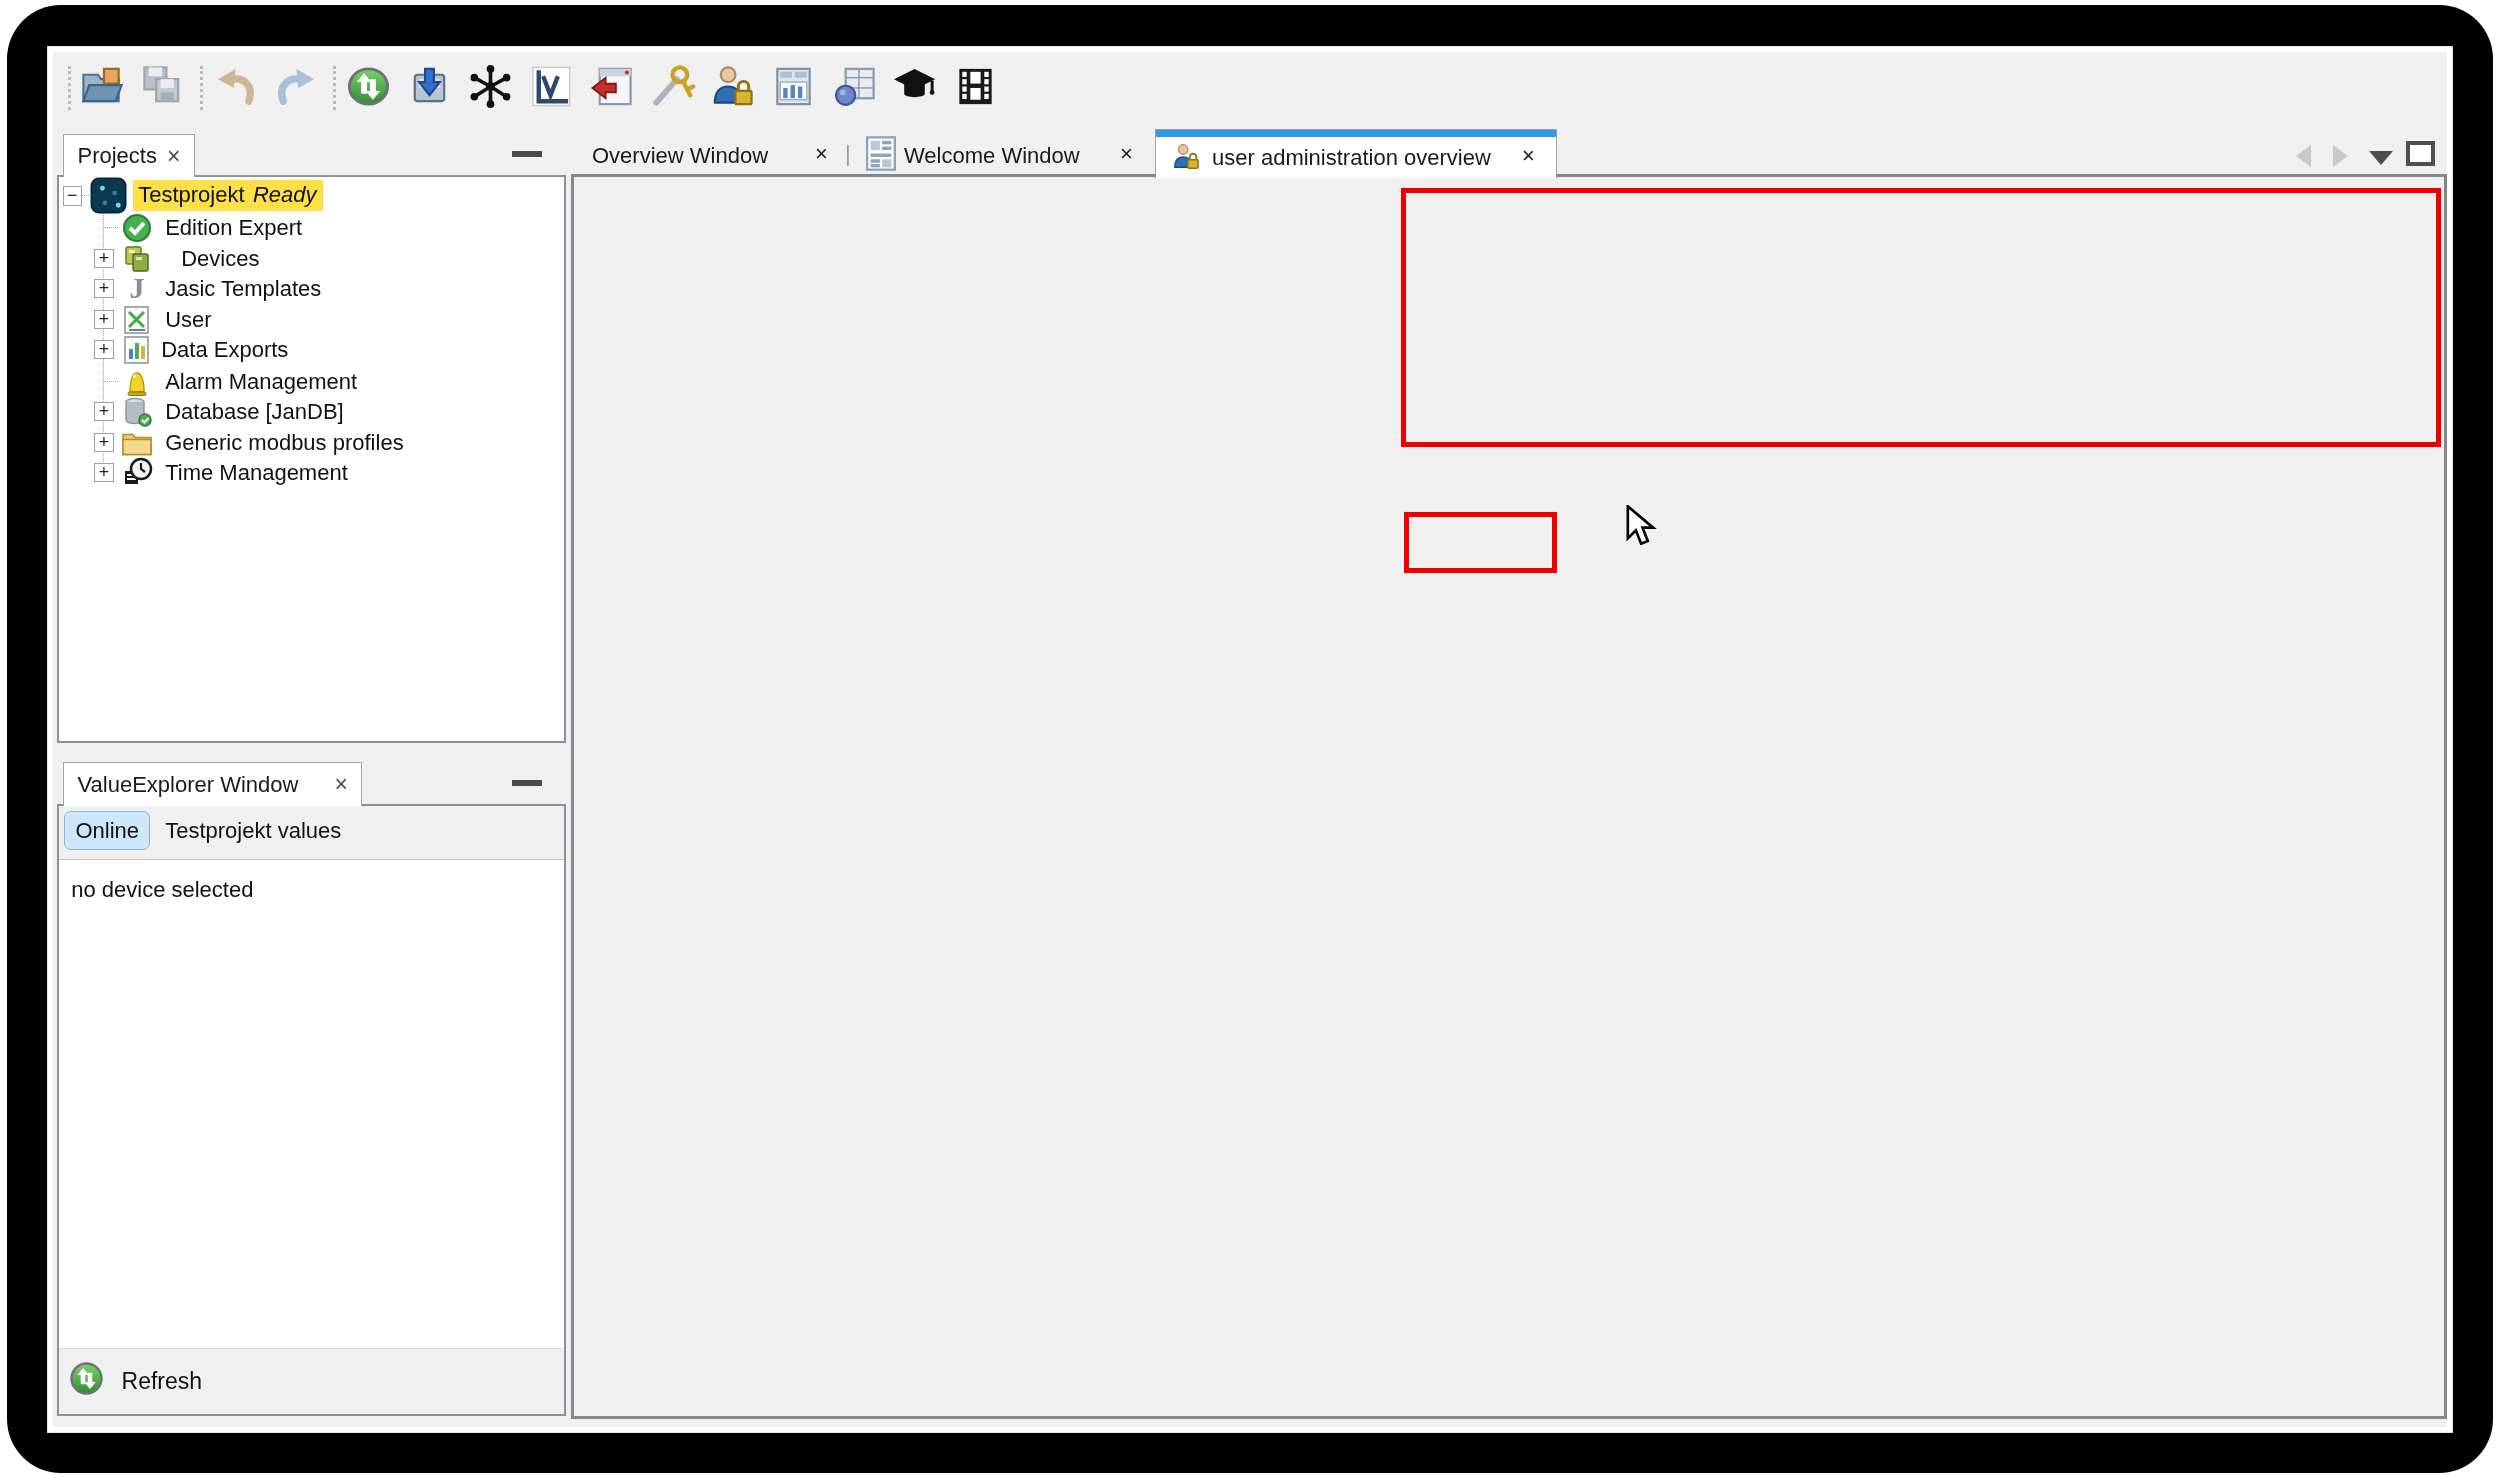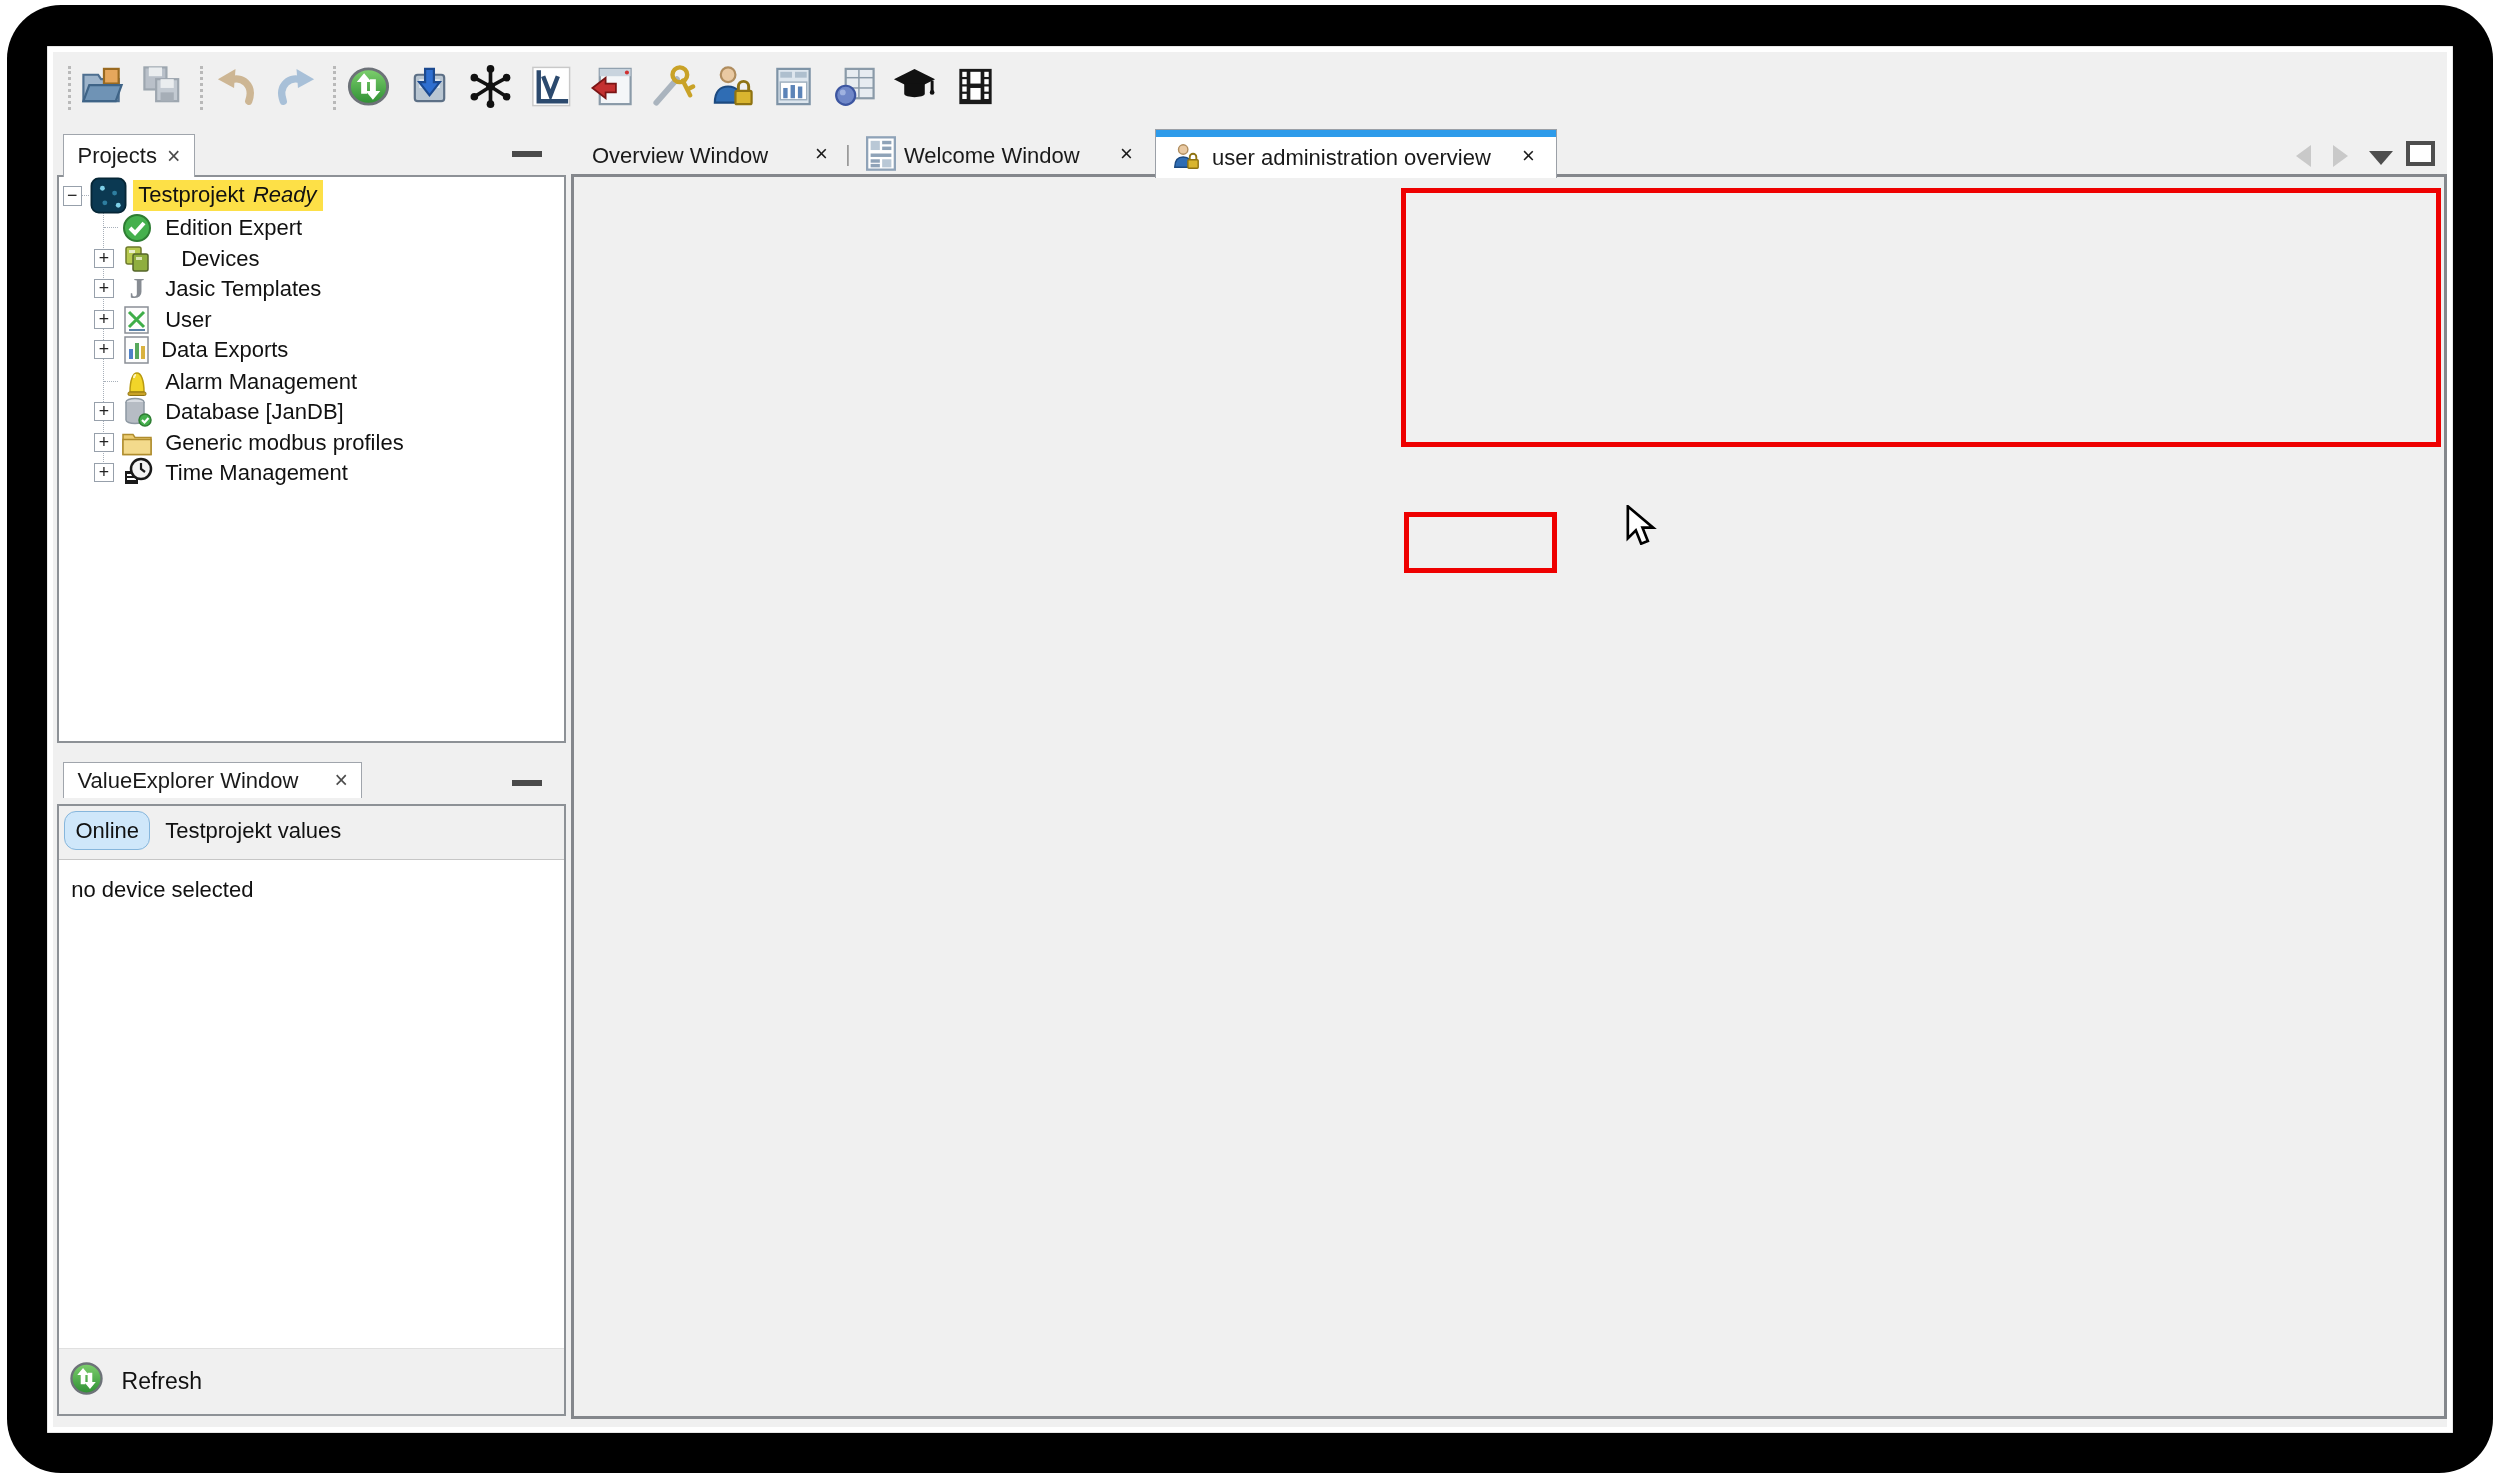--- a/index.html
+++ b/index.html
@@ -65,21 +65,21 @@
   .redbox2 { position:absolute; border:5px solid #ee0000; z-index:6; }
 
   .h1 { position:absolute; font-size:32px; font-weight:bold; color:#111; white-space:nowrap; }
   .meta { position:absolute; font-size:22px; color:#111; white-space:nowrap; }
   .green { color:#21b421; }
 
   
   .ve-tabsrow { position:absolute; left:0; top:0; right:0; height:54px; background:#f0f0f0;
                 border-bottom:1.7px solid #c6c6c6; }
   .ve-online { position:absolute; left:5px; top:5px; width:86px; height:39px; background:#cfe7fa;
-               border:1.7px solid #86b6dc; border-radius:12px; font-size:22px; color:#111;
+               border:1.7px solid #86b6dc; border-radius:7px; font-size:22px; color:#111;
                display:flex; align-items:center; justify-content:center; }
   .ve-hist { position:absolute; left:106px; top:11.8px; font-size:22px; color:#111; }
   .ve-msgrow { position:absolute; left:0; top:56px; right:0; height:56px; background:#fff;
                border-bottom:1.7px solid #ececec; font-size:22px; color:#111;
                display:flex; align-items:center; padding-left:12px; }
   .ve-rest { position:absolute; left:0; top:111px; right:0; bottom:66px; background:#fff; }
   .ve-refresh { position:absolute; left:0; bottom:0; right:0; height:66px; background:#f0f0f0;
                 border-top:1.7px solid #e0e0e0; display:flex; align-items:center; gap:17px;
                 padding-left:8.4px; font-size:23px; color:#111; }
 
@@ -377,21 +377,21 @@
             <rect x="6" y="17" width="9" height="2" fill="#fff"></rect>
             <rect x="6" y="21" width="9" height="2" fill="#fff"></rect>
             <circle cx="20" cy="12" r="10" fill="#f4f4f4" stroke="#1a1a1a" stroke-width="2.5"></circle>
             <path d="M20 6v6l4 3" stroke="#1a1a1a" stroke-width="2.2" fill="none"></path>
           </svg>
         </span>
       <span class="tlabel" style="left:106px; top:2.5px;">Time Management</span>
     </div>
   </div>
 
-  <div class="dock-tab" style="left:10px; top:710px; height:36px;gap:36px;">
+  <div class="dock-tab" style="left:10px; top:710px; height:44px;gap:36px;">
     <span>ValueExplorer Window</span>
     <span class="xglyph">×</span>
   </div>
   <div class="minbar" style="left:459px; top:728px;"></div>
 
   <div class="panel" style="left:4.2px; top:752px; width:509px; height:612px;">
     <div class="ve-tabsrow">
       <div class="ve-online">Online</div>
       <div class="ve-hist">Testprojekt values</div>
     </div>

